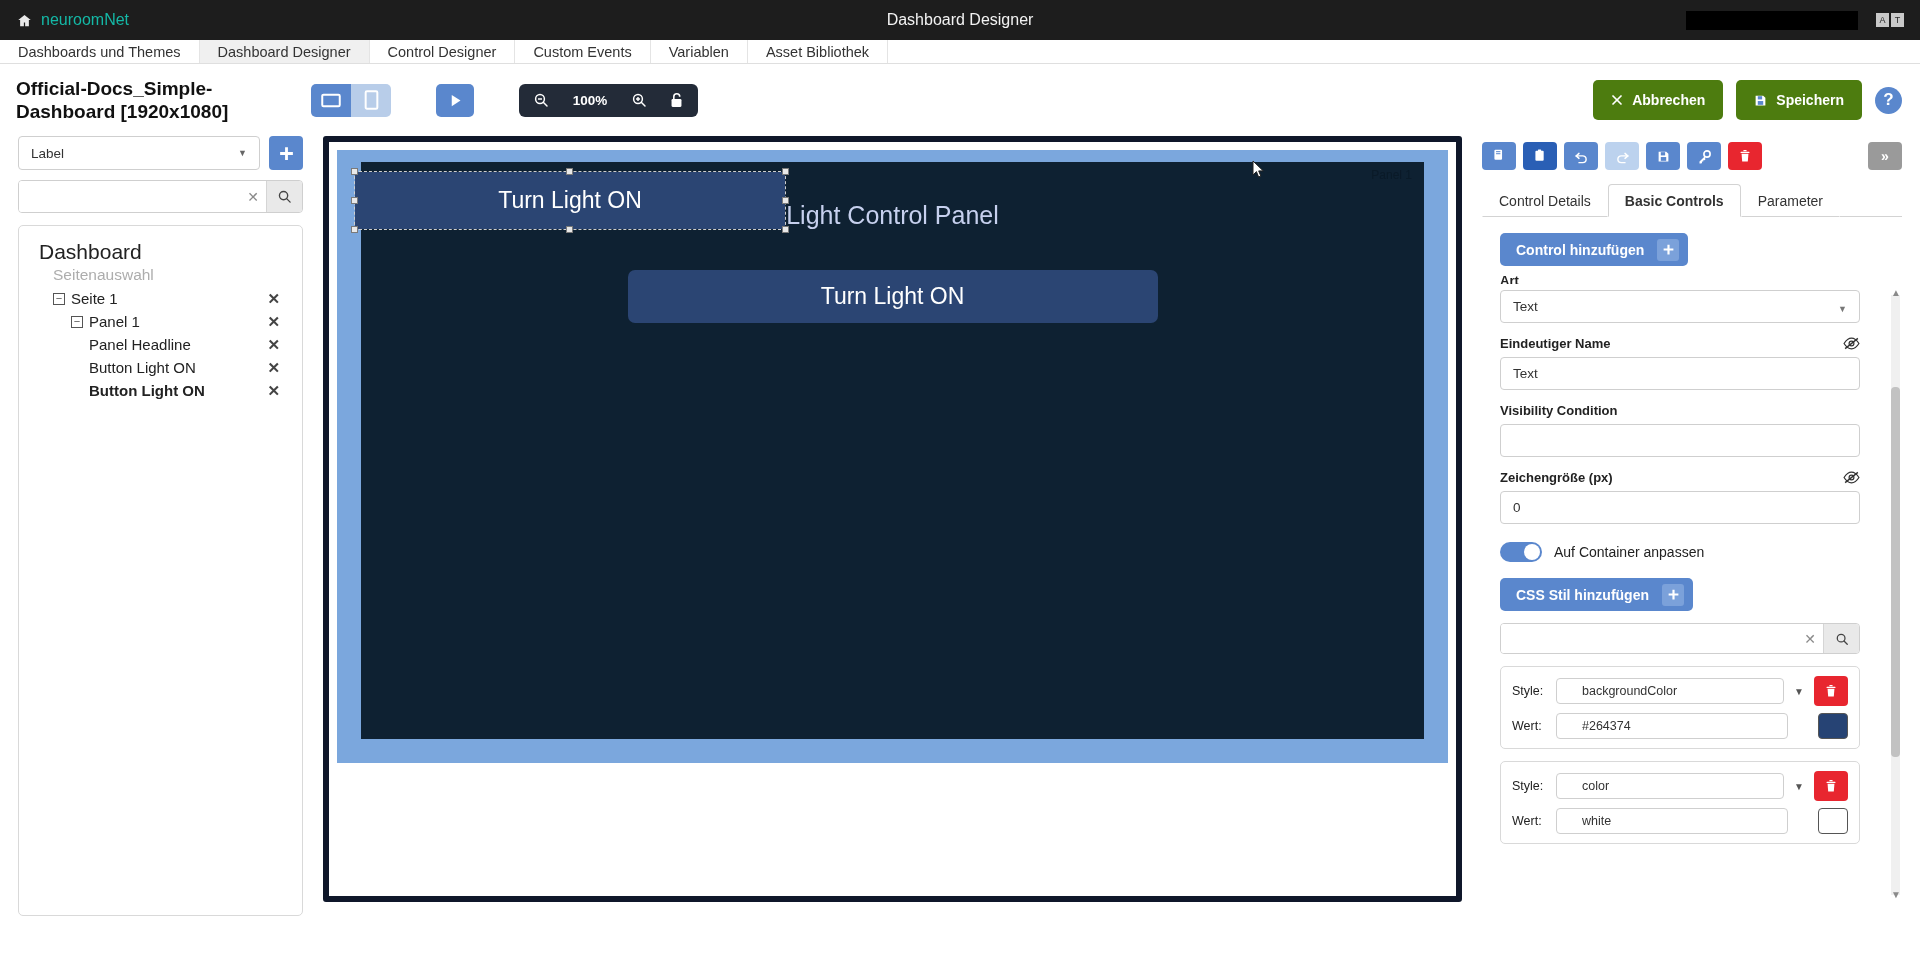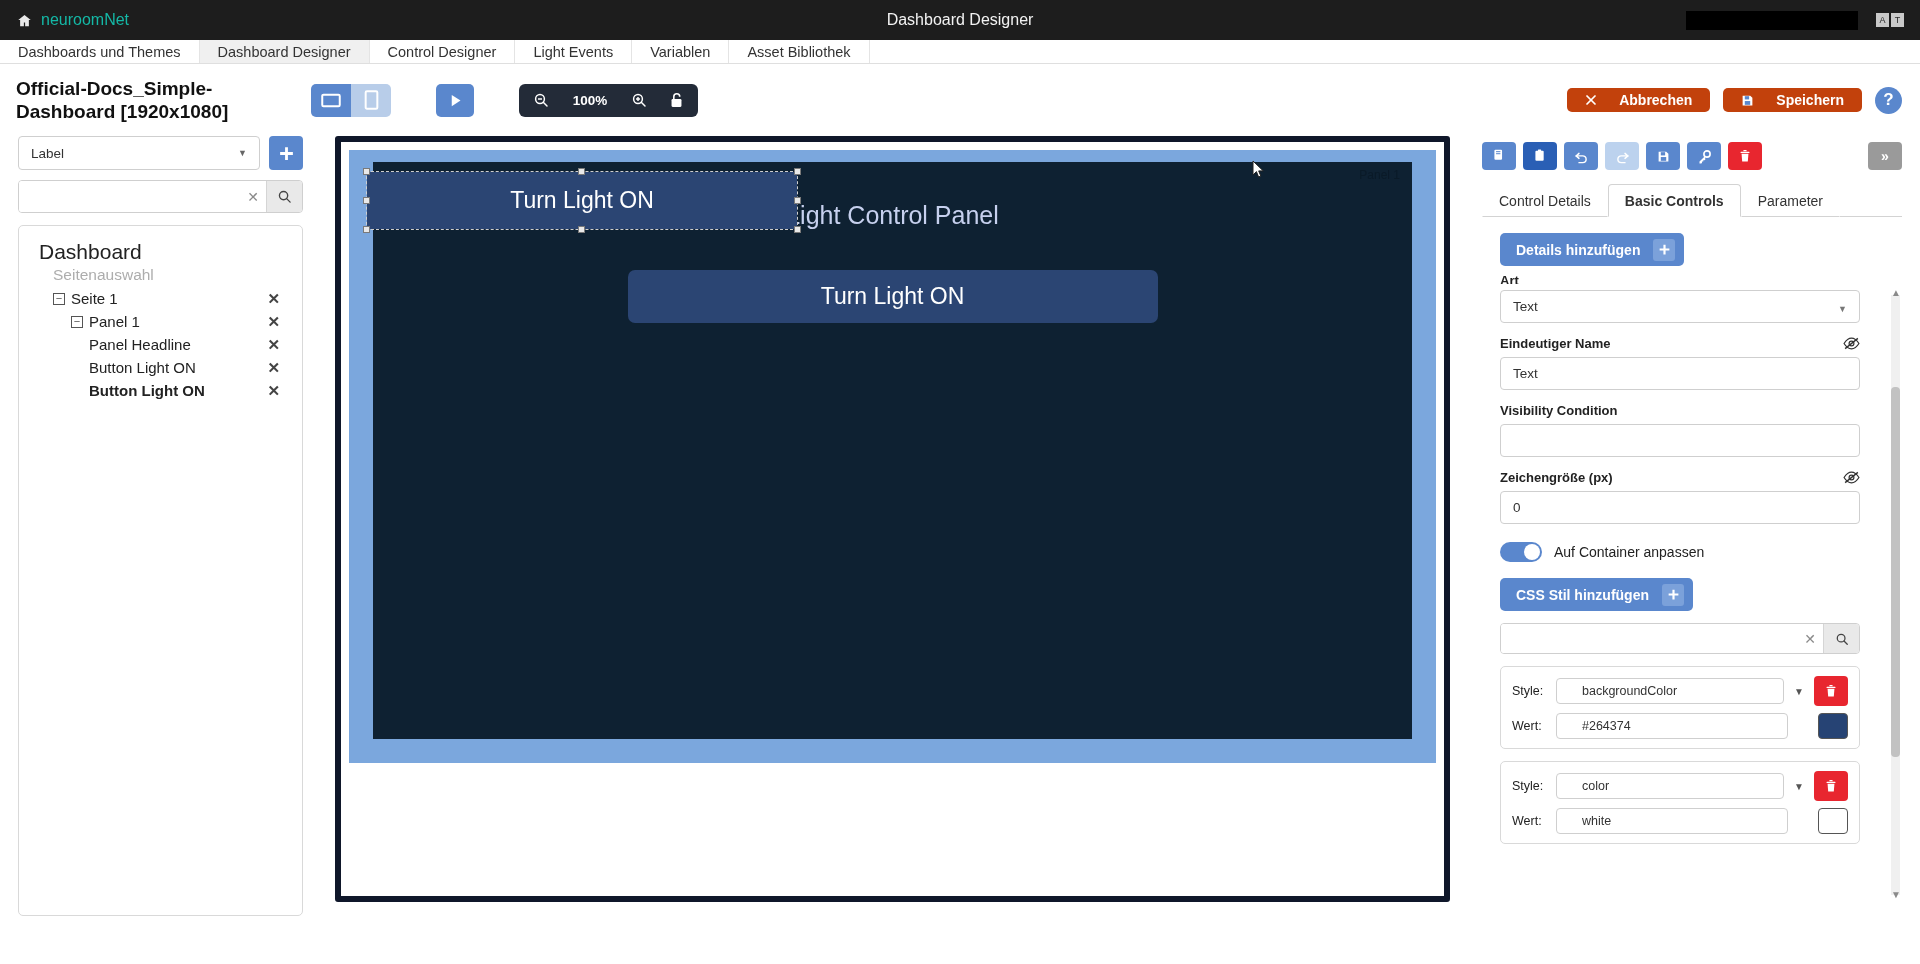--- a/index.html
+++ b/index.html
@@ -70,33 +70,33 @@
   .zoombar {
     margin-left: 45px; height: 33px; background: #232b38;
     border-radius: 6px; display: flex; align-items: center;
     padding: 0 14px; gap: 22px; color: #fff;
   }
   .zoombar .zval { font-size: 13.5px; font-weight: bold; min-width: 38px; text-align: center; }
   .header-actions {
     margin-left: auto; display: flex; align-items: center; gap: 13px;
   }
   .btn-primary {
-    background: #c2410c; color: #fff; border: none; border-radius: 5px;
-    height: 24px; padding: 0 18px; font-size: 14px; font-weight: bold;
-    display: flex; align-items: center; gap: 22px; cursor: pointer;
+    background: #4d7c0f; color: #fff; border: none; border-radius: 5px;
+    height: 40px; padding: 0 18px; font-size: 14px; font-weight: bold;
+    display: flex; align-items: center; gap: 9px; cursor: pointer;
     font-family: "Liberation Sans", sans-serif;
   }
   .help-badge {
     width: 27px; height: 27px; border-radius: 50%; background: #5a87cd;
     color: #fff; font-size: 17px; font-weight: bold; display: flex;
     align-items: center; justify-content: center; cursor: pointer;
   }
 
   
-  .body { display: flex; height: 810px; padding: 0 18px; gap: 16px; }
+  .body { display: flex; height: 810px; padding: 0 18px; gap: 4px; }
 
   
   .leftcol { width: 285px; flex: none; }
   .row-sel { display: flex; gap: 9px; }
   .select-box {
     flex: 1; height: 34px; border: 1px solid #cfcfcf; border-radius: 4px;
     display: flex; align-items: center; padding: 0 12px; font-size: 13.5px;
     color: #333; background: #fff; cursor: pointer;
   }
   .caret { margin-left: auto; color: #666; font-size: 9px; }
@@ -315,21 +315,21 @@
       <div class="mini-icon">A</div>
       <div class="mini-icon">T</div>
     </div>
   </div>
 </div>
 
 <div class="navtabs">
   <div class="navtab">Dashboards und Themes</div>
   <div class="navtab active">Dashboard Designer</div>
   <div class="navtab">Control Designer</div>
-  <div class="navtab">Light Events</div>
+  <div class="navtab">Custom Events</div>
   <div class="navtab">Variablen</div>
   <div class="navtab">Asset Bibliothek</div>
 </div>
 
 <div class="headerrow">
   <div class="doc-title">Official-Docs_Simple-Dashboard [1920x1080]</div>
 
   <div class="orient-toggle">
     <div class="orient-btn sel">
       <svg width="20" height="15" viewBox="0 0 24 18">
@@ -550,21 +550,21 @@
 
     <div class="rt-tabs">
       <div class="rt-tab">Control Details</div>
       <div class="rt-tab active">Basic Controls</div>
       <div class="rt-tab">Parameter</div>
       <div class="rt-tabfill"></div>
     </div>
 
     <div class="rt-body">
       <div class="btn-add">
-        <span>Details hinzufügen</span>
+        <span>Control hinzufügen</span>
         <span class="sq">
           <svg width="13" height="13" viewBox="0 0 24 24" fill="#fff">
               <path d="M10 3h4v7h7v4h-7v7h-4v-7H3v-4h7z"></path>
             </svg>
         </span>
       </div>
 
       <div class="fields">
 
         <div class="fld-label cut">Art</div>

